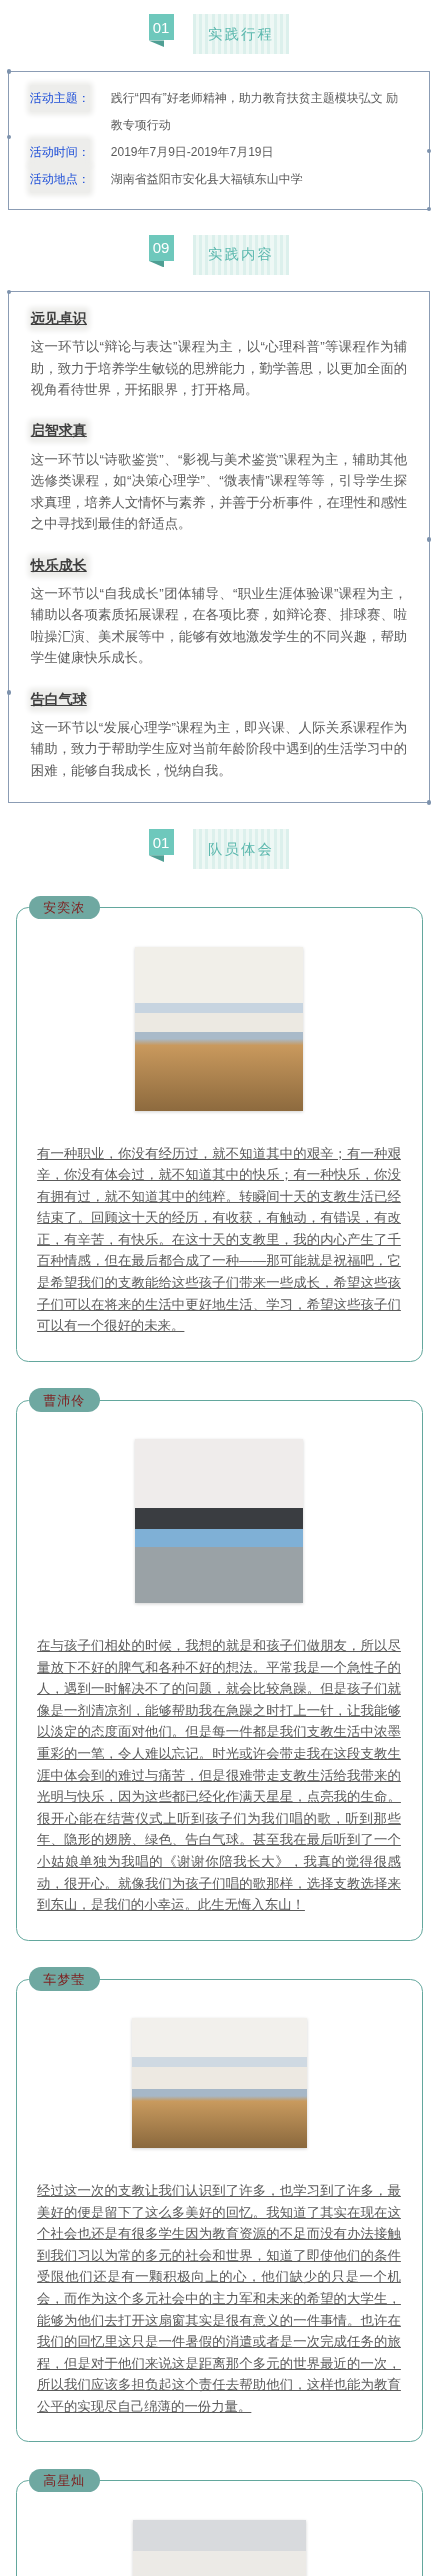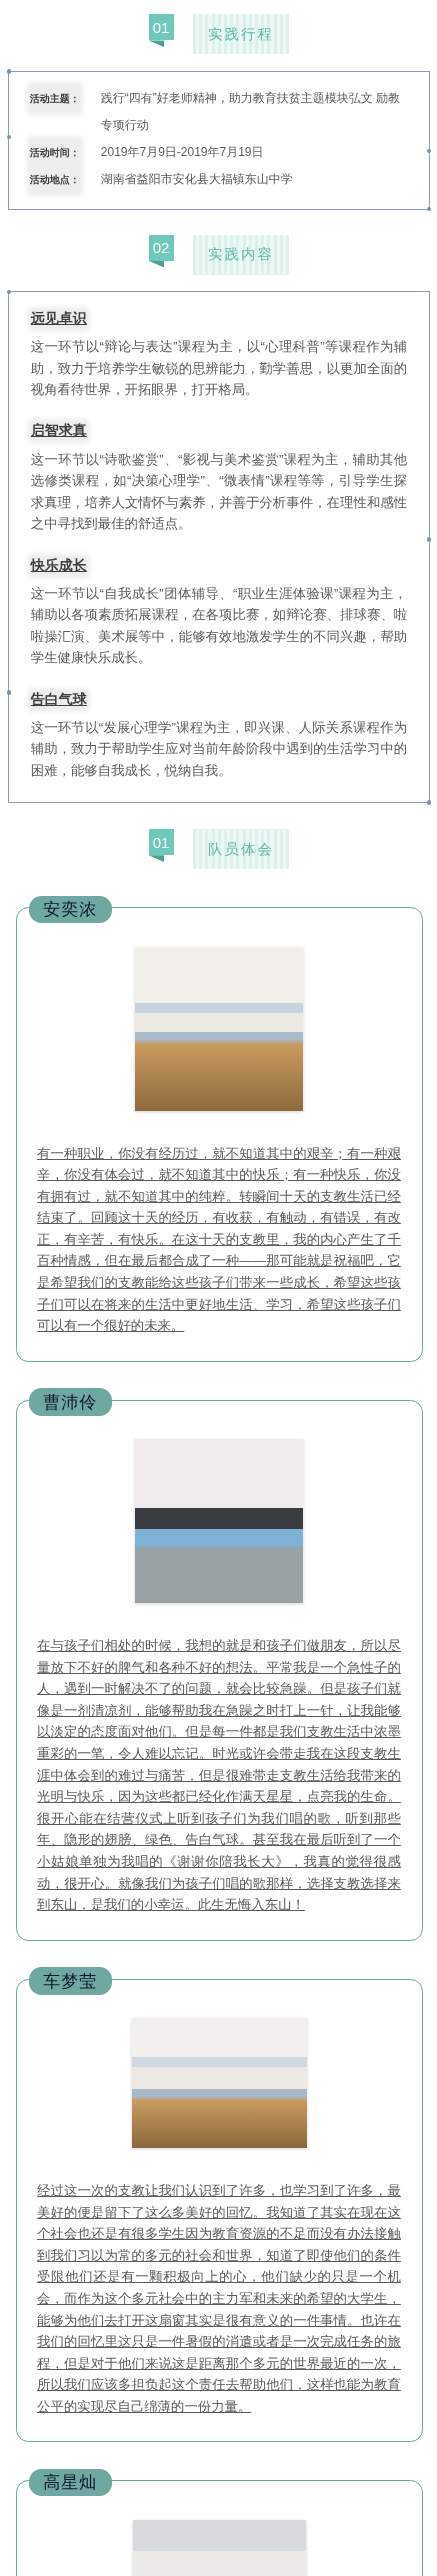--- a/index.html
+++ b/index.html
@@ -37,41 +37,41 @@
     border:0.5px solid #8b9cb4; background:transparent;
   }
   .dot{ position:absolute; width:4.6px; height:4.6px; border-radius:50%; background:#7d92ad; }
   .dot.d1{ left:-2.6px; top:-2.6px; }
   .dot.d2{ left:-2.6px; top:46%; }
   .dot.d3{ right:-2.6px; top:56%; }
   .dot.d4{ right:-2.6px; bottom:-2.6px; }
   .box1-inner{ padding:13.4px 20.6px 15.5px 20.6px; }
   .info-row{ display:flex; align-items:baseline; line-height:27px; }
   .info-label{
-    font-weight:bold; color:#404040; font-size:10px; white-space:nowrap;
+    font-weight:normal; color:#1d4ed8; font-size:12px; white-space:nowrap;
     background:#ededeb; box-shadow:0 0 5.2px 2.6px #ededeb; border-radius:2.1px;
   }
   .info-value{ color:#5b5b5b; font-size:12px; margin-left:21px; }
   .box2-inner{ padding:17.5px 21.6px 15.5px 21.6px; }
   .sub-sec{ margin-bottom:21.6px; }
   .sub-sec:last-child{ margin-bottom:5.2px; }
   .sub-title{
     font-weight:bold; color:#3f3f3f; font-size:14px; margin-bottom:8.2px;
     background:#ededeb; box-shadow:0 0 5.2px 2.6px #ededeb; display:inline-block; border-radius:2.1px;text-decoration:underline;
   }
   .sub-body{ color:#5b5b5b; font-size:13.4px; line-height:21.6px; text-align:justify; }
   
   .member-card{
     position:relative; margin:38px 15.5px 0 15.5px;
     border:1px solid #63a79d; border-radius:12.4px;
     padding:33px 20.6px 24px 20.6px; background:transparent;
   }
   .name-tag{
     position:absolute; top:-12.4px; left:12.4px;
-    background:#6fa8a1; color:#0f172a; font-size:17px; letter-spacing:1px;
+    background:#6fa8a1; color:#7f1d1d; font-size:13px; letter-spacing:1px;
     padding:5.2px 14.4px; border-radius:12.4px; line-height:1; white-space:nowrap;text-align:right;
   }
   .photo{
     margin:5.2px auto 32px auto; display:block;
     box-shadow:0 1px 3.1px rgba(0,0,0,.18);
   }
   .mp{ color:#5b5b5b; font-size:13.4px; line-height:21.6px; text-align:justify;text-decoration:underline; }
   
   .ph{ width:168px; height:164px; }
   .ph1{ background:linear-gradient(180deg,#f1efe9 0 34%,#c7d4e0 34% 40%,#ece9e2 40% 52%,#a9bac9 52% 56%,#c9995d 60%,#8d6a3e 100%); }
@@ -104,21 +104,21 @@
         <span class="info-value">2019年7月9日-2019年7月19日</span>
       </div>
       <div class="info-row">
         <span class="info-label">活动地点：</span>
         <span class="info-value">湖南省益阳市安化县大福镇东山中学</span>
       </div>
     </div>
   </div>
 
   <div class="section-head" style="margin-top:25px;">
-    <div class="badge-num">02</div>
+    <div class="badge-num">09</div>
     <div class="badge-title">实践内容</div>
   </div>
 
   <div class="info-box">
     <span class="dot d1"></span>
     <span class="dot d2" style="top:78%;"></span>
     <span class="dot d3" style="top:48%;"></span>
     <span class="dot d4"></span>
     <div class="box2-inner">
       <div class="sub-sec">

